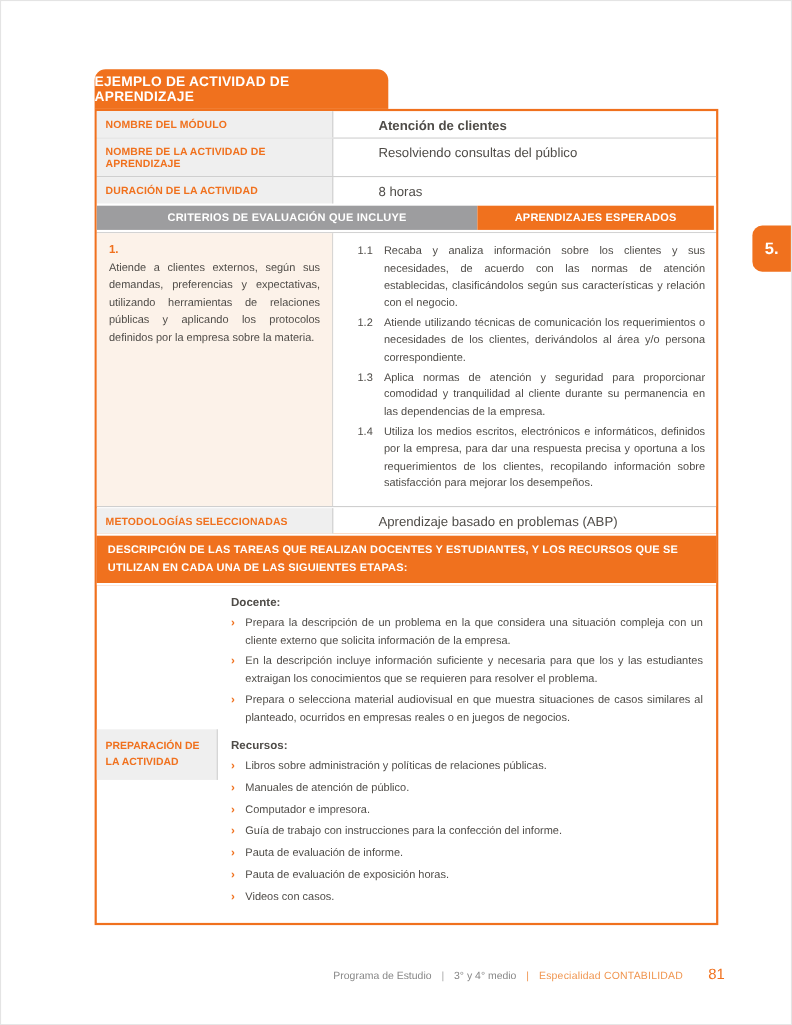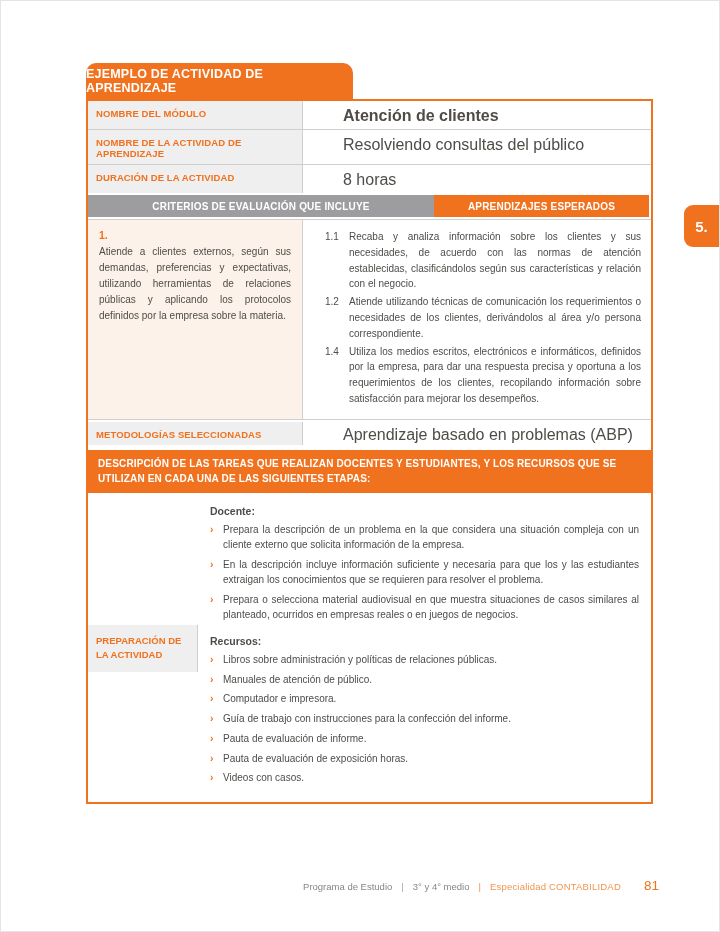--- a/index.html
+++ b/index.html
@@ -21,27 +21,27 @@
   .title-tab{
     position:absolute;left:85px;top:62px;width:267px;height:36px;
     background:var(--orange);border-radius:10px 10px 0 0;
     display:flex;align-items:center;justify-content:center;
     color:#fff;font-weight:bold;font-size:12.5px;letter-spacing:.2px;
   }
   .doc-table{
     position:absolute;left:85px;top:98px;width:567px;
     border:2px solid var(--orange);box-sizing:border-box;background:#fff;
   }
-  .info-row{display:flex;border-bottom:1px solid var(--line);align-items:stretch;}
+  .info-row{display:flex;border-bottom:1px solid var(--line);align-items:stretch;gap:41px;}
   .info-label{
     width:215px;box-sizing:border-box;background:var(--label-bg);
     color:var(--orange);font-size:9.5px;font-weight:bold;letter-spacing:.1px;
     padding:7px 8px 5px;border-right:1px solid var(--line);
   }
-  .info-value{flex:1;font-size:16px;padding:6px 0 4px;color:var(--ink);margin-left:40px;}
+  .info-value{flex:1;font-size:12px;padding:6px 0 4px;color:var(--ink);}
   .info-value.bold{font-weight:bold;}
   .hdr-row{display:flex;background:#fff;padding:2px 0;}
   .hdr-cell{
     display:flex;align-items:center;justify-content:center;
     color:#fff;font-weight:bold;font-size:10px;letter-spacing:.2px;
     min-height:22px;text-align:center;padding:2px 6px;box-sizing:border-box;
   }
   .hdr-left{width:215px;background:var(--orange);margin-right:2px;}
   .hdr-right{flex:1;background:var(--gray-hdr);}
   .content-row{display:flex;border-top:1px solid var(--line);border-bottom:1px solid var(--line);}
@@ -125,20 +125,24 @@
       <div class="content-right">
         <div class="crit-item">
           <span class="crit-num">1.1</span>
           <span class="crit-text">Recaba y analiza información sobre los clientes y sus necesidades, de acuerdo con las normas de atención establecidas, clasificándolos según sus características y relación con el negocio.</span>
         </div>
         <div class="crit-item">
           <span class="crit-num">1.2</span>
           <span class="crit-text">Atiende utilizando técnicas de comunicación los requerimientos o necesidades de los clientes, derivándolos al área y/o persona correspondiente.</span>
         </div>
         <div class="crit-item">
+          <span class="crit-num">1.3</span>
+          <span class="crit-text">Aplica normas de atención y seguridad para proporcionar comodidad y tranquilidad al cliente durante su permanencia en las dependencias de la empresa.</span>
+        </div>
+        <div class="crit-item">
           <span class="crit-num">1.4</span>
           <span class="crit-text">Utiliza los medios escritos, electrónicos e informáticos, definidos por la empresa, para dar una respuesta precisa y oportuna a los requerimientos de los clientes, recopilando información sobre satisfacción para mejorar los desempeños.</span>
         </div>
       </div>
     </div>
 
     <div class="info-row" style="border-bottom:none;align-items:center;">
       <div class="info-label">METODOLOGÍAS SELECCIONADAS</div>
       <div class="info-value">Aprendizaje basado en problemas (ABP)</div>
     </div>

